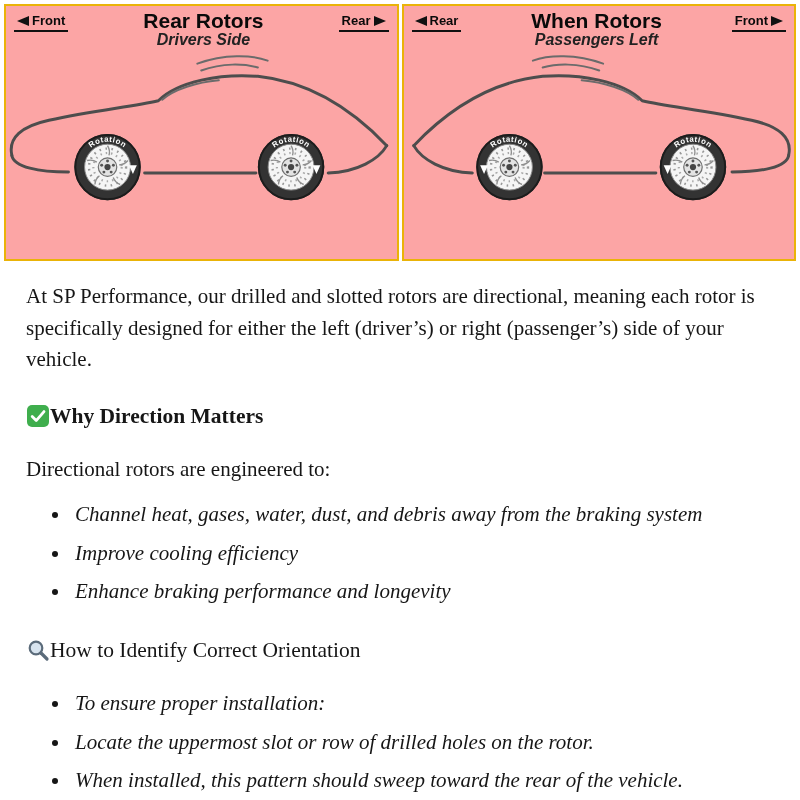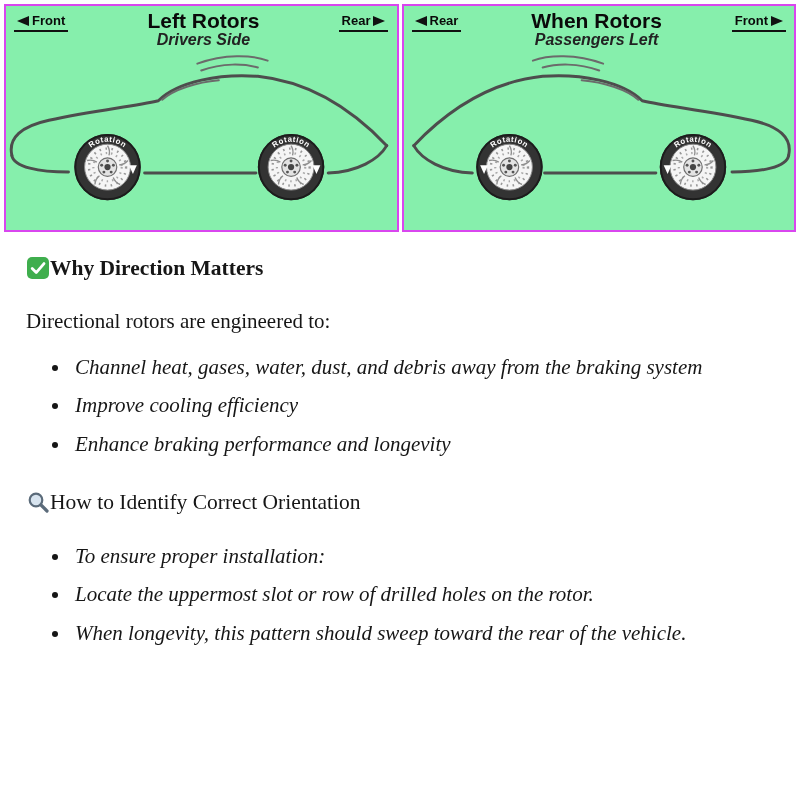--- a/index.html
+++ b/index.html
@@ -6,22 +6,22 @@
   html,body { background:#fff; }
   body {
     width:800px; height:800px; overflow:hidden;
     font-family:"Liberation Serif", serif; color:#141414;
   }
   .page { padding:4px 4px 0 4px; }
 
   
   .diagram { display:flex; gap:3px; }
   .panel {
-    flex:1; border:2px solid #d946ef; background:#86efac;
-    height:228px; position:relative; overflow:hidden;
+    flex:1; border:2px solid #eab308; background:#fca5a5;
+    height:257px; position:relative; overflow:hidden;
   }
   .panel-header {
     display:flex; justify-content:space-between; align-items:flex-start;
     padding:3px 8px 0 8px;
     font-family:"Liberation Sans", sans-serif;
   }
   .panel-title-block { text-align:center; line-height:1.05; margin-top:1px; }
   .panel-title  { font-weight:bold; font-size:21px; color:#0a0a0a; }
   .panel-subtitle { font-weight:bold; font-style:italic; font-size:16px; color:#222; }
   .dir {
@@ -60,21 +60,21 @@
 
   <div class="diagram">
 
     <div class="panel">
       <div class="panel-header">
         <div class="dir">
           <span class="tri tri-left"></span>
           <span>Front</span>
         </div>
         <div class="panel-title-block">
-          <div class="panel-title">Left Rotors</div>
+          <div class="panel-title">Rear Rotors</div>
           <div class="panel-subtitle">Drivers Side</div>
         </div>
         <div class="dir">
           <span>Rear</span>
           <span class="tri tri-right"></span>
         </div>
       </div>
 
       <svg class="car-svg" viewBox="0 0 400 170">
         <defs>
@@ -159,20 +159,21 @@
         <text class="rot-text"><textPath href="#arcR1" startOffset="50%" text-anchor="middle">Rotation</textPath></text>
         <text class="rot-text"><textPath href="#arcR2" startOffset="50%" text-anchor="middle">Rotation</textPath></text>
         <polygon points="78,120 86,120 82,129" fill="#ffffff"></polygon>
         <polygon points="266,120 274,120 270,129" fill="#ffffff"></polygon>
       </svg>
     </div>
   </div>
 
   <div class="content">
 
+    <p class="intro">At SP Performance, our drilled and slotted rotors are directional, meaning each rotor is specifically designed for either the left (driver’s) or right (passenger’s) side of your vehicle.</p>
 
     <h2 class="sec">
       <span class="icon-wrap">
         <svg viewBox="0 0 24 24" width="24" height="24">
           <rect x="1" y="1" width="22" height="22" rx="5" fill="#3fae4d"></rect>
           <path d="M6.2 12.6 L10.2 16.6 L18 7.6" fill="none" stroke="#ffffff" stroke-width="2.8" stroke-linecap="round" stroke-linejoin="round"></path>
         </svg>
       </span>
       <span>Why Direction Matters</span>
     </h2>
@@ -191,17 +192,17 @@
           <circle cx="10" cy="10" r="6.3" fill="#d8e4ef" stroke="#5b6b7a" stroke-width="2.2"></circle>
           <line x1="15" y1="15" x2="21" y2="21" stroke="#5b6b7a" stroke-width="3.2" stroke-linecap="round"></line>
         </svg>
       </span>
       <span>How to Identify Correct Orientation</span>
     </h2>
 
     <ul class="blt">
       <li>To ensure proper installation:</li>
       <li>Locate the uppermost slot or row of drilled holes on the rotor.</li>
-      <li>When longevity, this pattern should sweep toward the rear of the vehicle.</li>
+      <li>When installed, this pattern should sweep toward the rear of the vehicle.</li>
     </ul>
 
   </div>
 </div>
 
 </body></html>

